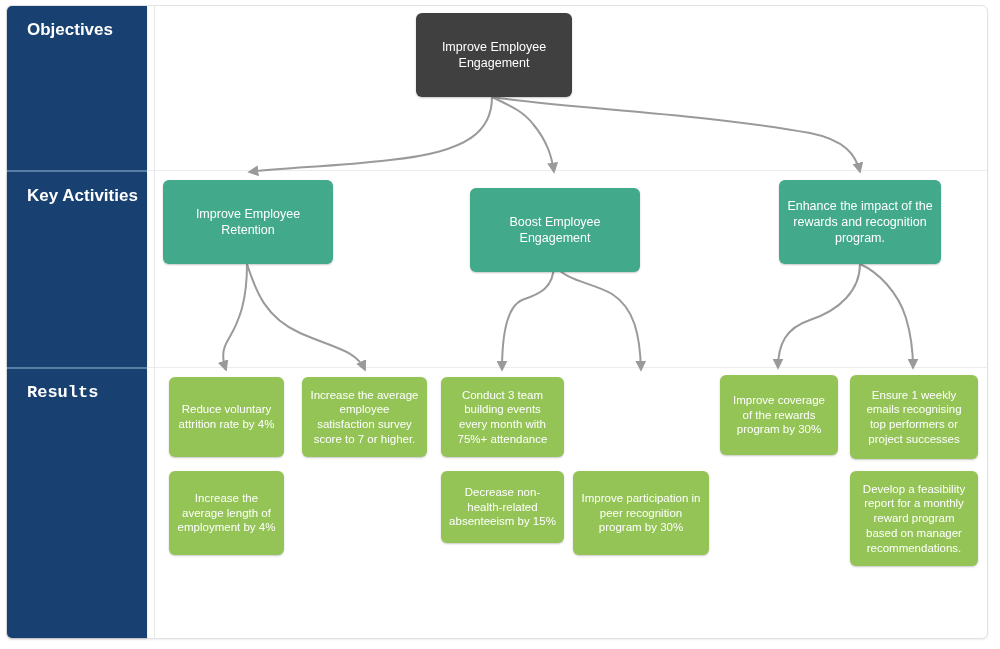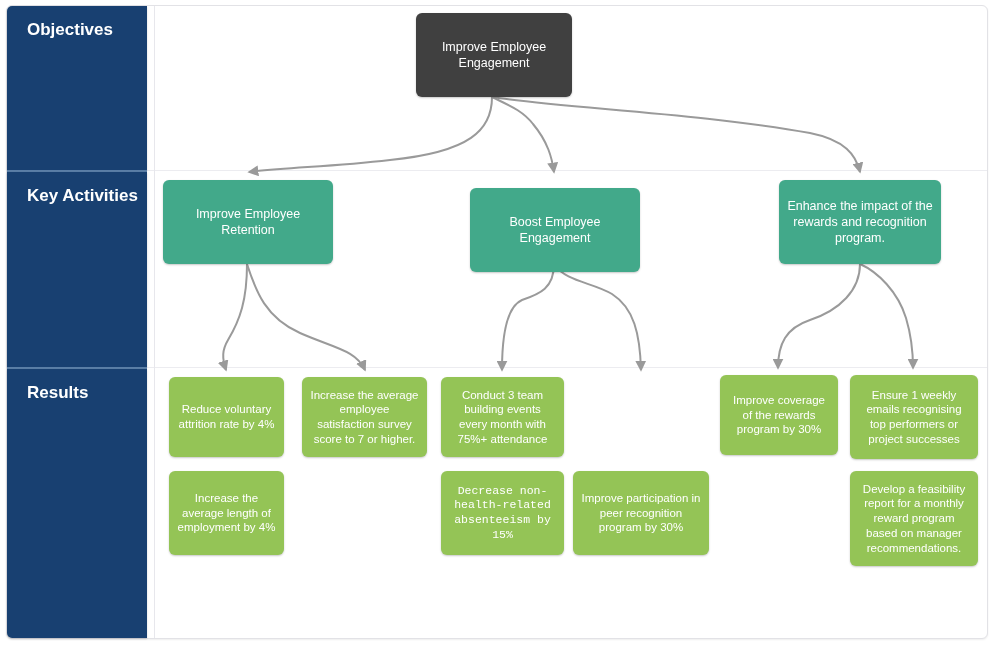--- a/index.html
+++ b/index.html
@@ -54,21 +54,21 @@
     background: #184071;
     color: #ffffff;
     font-weight: bold;
     font-size: 17px;
     line-height: 1.18;
     box-sizing: border-box;
     padding: 14px 0 0 20px;
     box-shadow: 0 1px 2px rgba(0,0,0,0.18);
   }
   .lane-label.first { border-top-left-radius: 5px; }
-  .lane-label.last  { border-bottom-left-radius: 5px; }
+  .lane-label.last  { border-bottom-left-radius: 5px; font-family: Liberation Mono, monospace; }
   .lane-sep {
     position: absolute;
     left: 7px;
     width: 140px;
     height: 2px;
     background: #5a7ea6;
   }
 
   
   .node {
@@ -184,21 +184,21 @@
   <div class="node node-result" style="left:720px;top:375px;width:118px;height:80px;">
     <span>Improve coverage of the rewards program by 30%</span>
   </div>
   <div class="node node-result" style="left:850px;top:375px;width:128px;height:84px;">
     <span>Ensure 1 weekly emails recognising top performers or project successes</span>
   </div>
 
   <div class="node node-result" style="left:169px;top:471px;width:115px;height:84px;">
     <span>Increase the average length of employment by 4%</span>
   </div>
-  <div class="node node-result" style="left:441px;top:471px;width:123px;height:84px;font-family:Liberation Mono, monospace;">
+  <div class="node node-result" style="left:441px;top:471px;width:123px;height:72px;">
     <span>Decrease non-health-related absenteeism by 15%</span>
   </div>
   <div class="node node-result" style="left:573px;top:471px;width:136px;height:84px;">
     <span>Improve participation in peer recognition program by 30%</span>
   </div>
   <div class="node node-result" style="left:850px;top:471px;width:128px;height:95px;">
     <span>Develop a feasibility report for a monthly reward program based on manager recommendations.</span>
   </div>
 
 </div>

